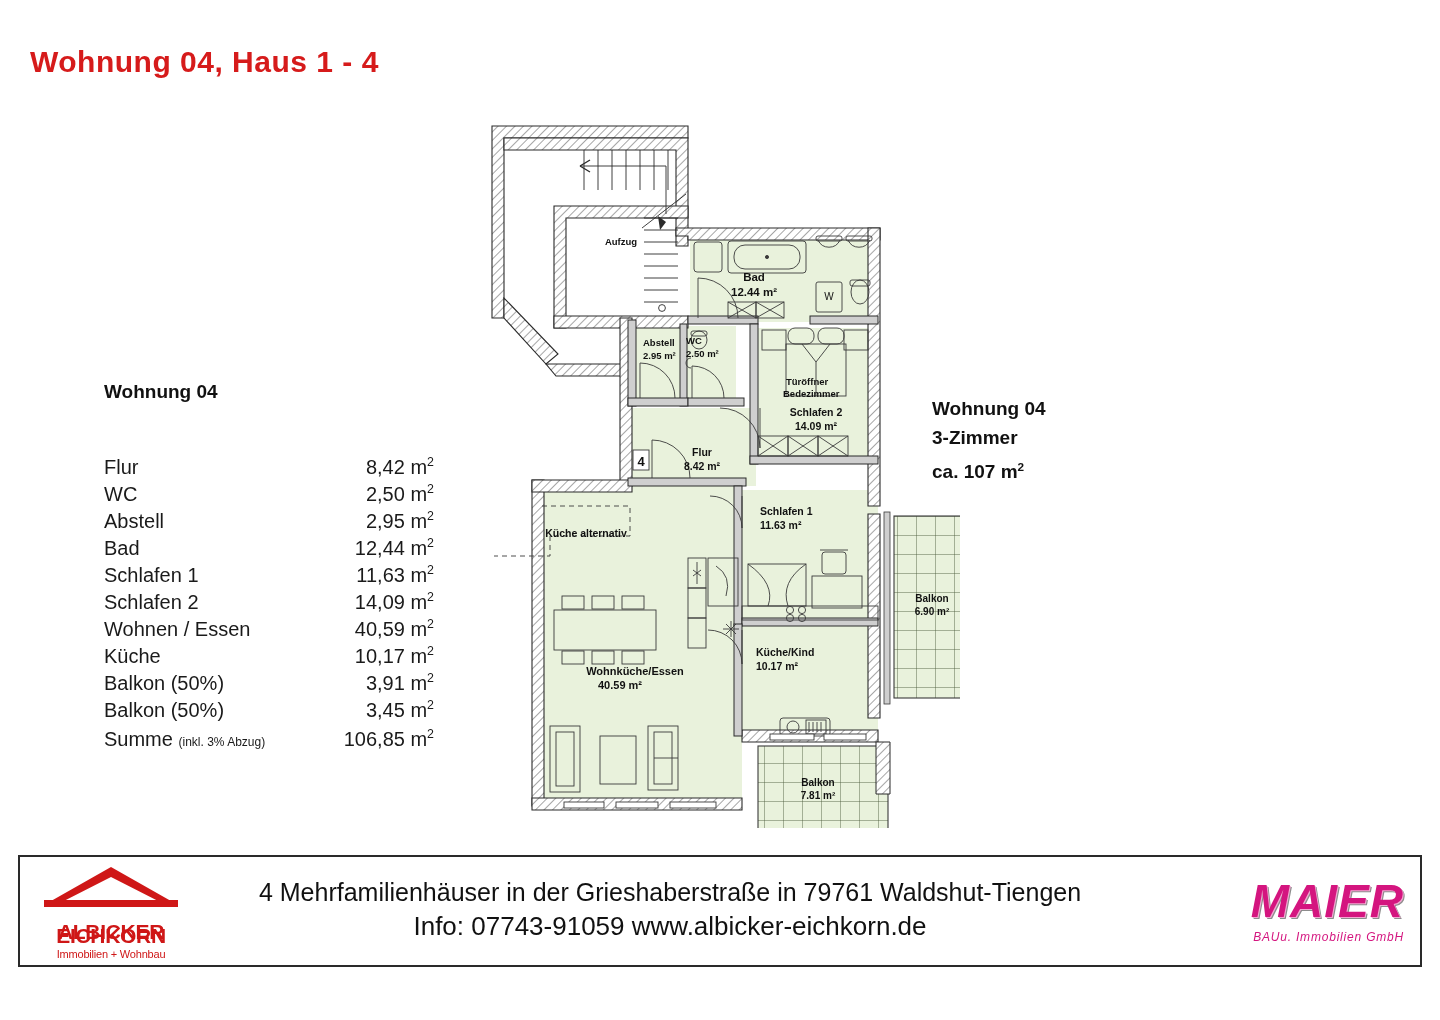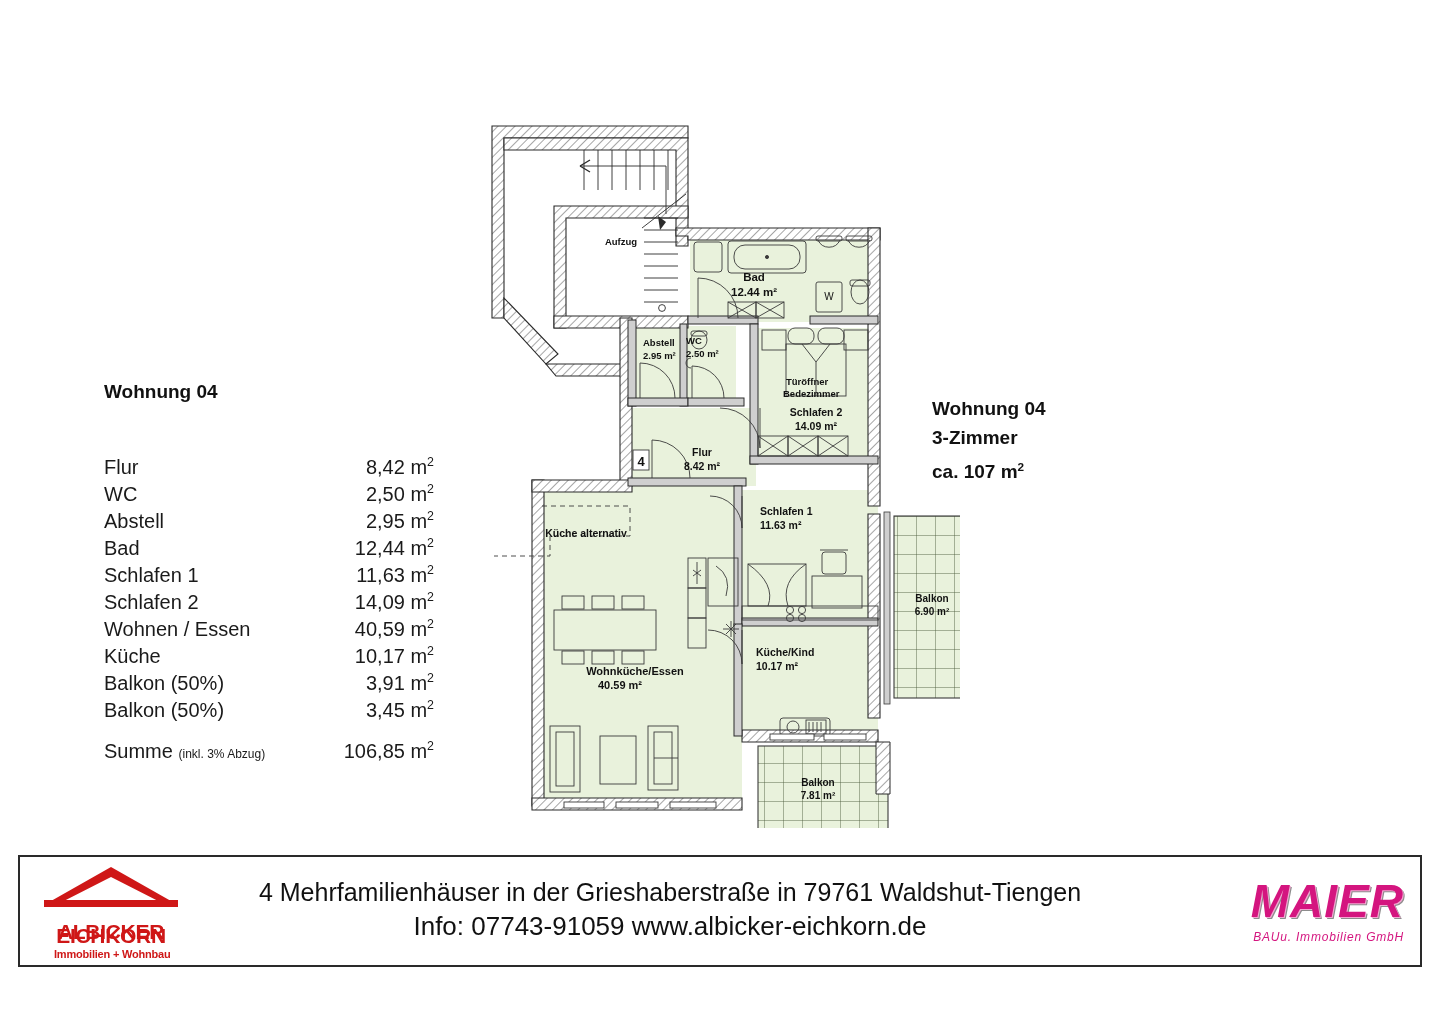--- a/index.html
+++ b/index.html
@@ -49,21 +49,21 @@
     height: 27px;
   }
   .legend-row .lbl { text-align: left; white-space: nowrap; }
   .legend-row .val { text-align: right; white-space: nowrap; }
   .sup { font-size: 0.62em; vertical-align: super; }
 
   #legend-sum {
     display: flex;
     justify-content: space-between;
     align-items: baseline;
-    margin-top: 20px;
+    margin-top: 8px;
     font-size: 20px;
     color: #1a1a1a;
   }
   #legend-sum .sum-lbl { white-space: nowrap; }
   #legend-sum .sum-note { font-size: 12px; }
   #legend-sum .sum-val { white-space: nowrap; }
 
   
   #info-block {
     position: absolute;
@@ -115,23 +115,23 @@
     font-weight: bold;
     color: #cf1717;
     font-size: 21px;
     letter-spacing: -0.3px;
     line-height: 22px;
   }
   #logo-albicker .txt1 { top: 60px; }
   #logo-albicker .txt2 { top: 64px; }
   #logo-albicker .txt3 {
     position: absolute;
-    left: 16px; top: 87px; width: 146px;
-    text-align: left;
-    font-weight: bold;
+    left: 0; top: 87px; width: 146px;
+    text-align: center;
+    font-weight: normal;
     color: #cf1717;
     font-size: 11px;
     letter-spacing: -0.2px;
   }
 
   
   #footer-text {
     position: absolute;
     left: 170px; top: 18px;
     width: 960px;
@@ -169,20 +169,21 @@
     letter-spacing: 0.8px;
     line-height: 22px;
     white-space: nowrap;
   }
 </style>
 </head>
 <body>
 
 <div id="page">
 
+  <div id="doc-title">Wohnung 04, Haus 1 - 4</div>
 
   <div id="legend">
     <div id="legend-title">Wohnung 04</div>
 
     <div class="legend-row">
       <span class="lbl">Flur</span>
       <span class="val"><span>8,42 m</span><span class="sup">2</span></span>
     </div>
     <div class="legend-row">
       <span class="lbl">WC</span>

